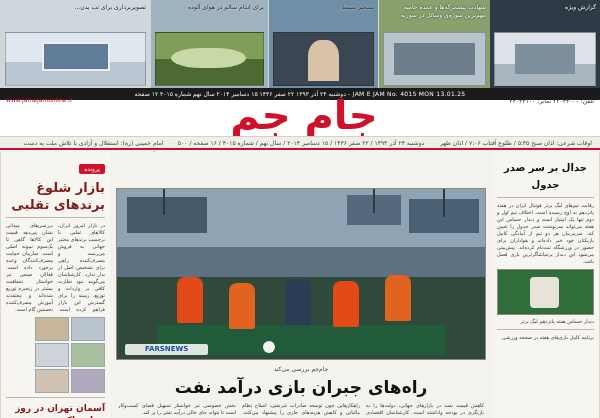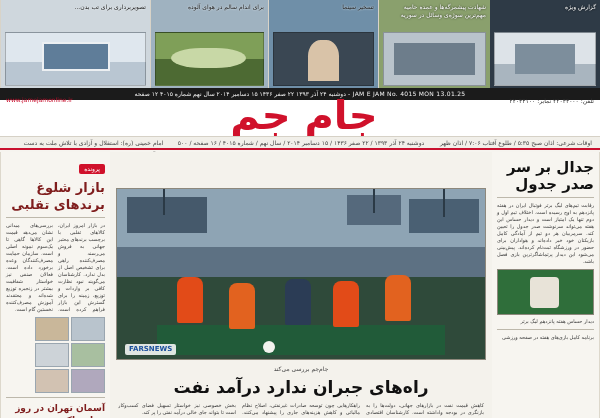--- a/index.html
+++ b/index.html
@@ -155,40 +155,40 @@
   .f1{left:60px;bottom:36px;}
   .f2{left:112px;bottom:30px;background:#e2621f;}
   .f3{left:168px;bottom:34px;background:#2b3c55;}
   .f4{left:216px;bottom:32px;background:#e24b18;}
   .f5{left:268px;bottom:38px;background:#e2621f;}
   .net{position:absolute;left:40px;right:40px;bottom:4px;height:30px;background:#1f5e3a;opacity:.85;}
   .buoy{position:absolute;left:146px;bottom:6px;width:12px;height:12px;border-radius:50%;background:#f2f2ee;}
   .fars{
     position:absolute;left:8px;bottom:4px;
     background:rgba(255,255,255,.85);color:#1b4f9c;
-    font-size:7px;line-height:11px;font-weight:bold;padding:0 4px;border-radius:2px;
+    font-size:7px;line-height:11px;font-weight:bold;padding:0 20px;border-radius:2px;
   }
   .lead-sub{
     position:absolute;top:212px;right:8px;left:8px;
     font-size:6px;line-height:9px;color:#444;text-align:center;
   }
   .lead-head2{
     position:absolute;top:224px;right:8px;left:8px;
     font-size:17px;line-height:22px;font-weight:bold;color:#111;text-align:center;
   }
   .mid-text{
     position:absolute;top:250px;right:8px;left:8px;
     font-size:5px;line-height:7px;color:#3a3a3a;text-align:justify;
     columns:3;column-gap:6px;height:14px;overflow:hidden;
   }
 
   
   .headline-left{
-    font-size:15px;line-height:17px;color:#111;font-weight:bold;
-    margin:3px 0 4px 0;
+    font-size:10px;line-height:17px;color:#111;font-weight:bold;
+    text-align:center;margin:3px 0 4px 0;
   }
   .sport-photo{
     height:44px;background:linear-gradient(#2f6e3a 0 100%);
     border:1px solid #8d887c;position:relative;margin-top:4px;
   }
   .sport-photo:after{
     content:"";position:absolute;left:34%;top:16%;width:30%;height:70%;
     background:#e8e3d8;border-radius:4px;
   }
   .left-note{font-size:5px;line-height:7px;color:#3a3a3a;text-align:justify;margin-top:3px;}
@@ -276,21 +276,21 @@
         <div class="fisher f3"></div>
         <div class="fisher f4"></div>
         <div class="fisher f5"></div>
         <div class="buoy"></div>
         <div class="fars">
           <span>FARSNEWS</span>
         </div>
       </div>
 
       <div class="lead-sub">جام‌جم بررسی می‌کند</div>
-      <div class="lead-head2">راه‌های جبران ندارد درآمد نفت</div>
+      <div class="lead-head2">راه‌های جبران بازی درآمد نفت</div>
       <div class="mid-text">کاهش قیمت نفت در بازارهای جهانی، دولت‌ها را به بازنگری در بودجه واداشته است. کارشناسان اقتصادی راهکارهایی چون توسعه صادرات غیرنفتی، اصلاح نظام مالیاتی و کاهش هزینه‌های جاری را پیشنهاد می‌کنند. بخش خصوصی نیز خواستار تسهیل فضای کسب‌وکار است تا بتواند جای خالی درآمد نفتی را پر کند.</div>
     </div>
 
     <div class="col col-left">
       <div class="headline-left">جدال بر سر صدر جدول</div>
       <div class="rule"></div>
       <div class="bodytext one">رقابت تیم‌های لیگ برتر فوتبال ایران در هفته پانزدهم به اوج رسیده است. اختلاف تیم اول و دوم تنها یک امتیاز است و دیدار حساس این هفته می‌تواند سرنوشت صدر جدول را تعیین کند. سرمربیان هر دو تیم از آمادگی کامل بازیکنان خود خبر داده‌اند و هواداران برای حضور در ورزشگاه ثبت‌نام کرده‌اند. پیش‌بینی می‌شود این دیدار پرتماشاگرترین بازی فصل باشد.</div>
       <div class="sport-photo"></div>
       <div class="left-note">دیدار حساس هفته پانزدهم لیگ برتر</div>
       <div class="rule"></div>

